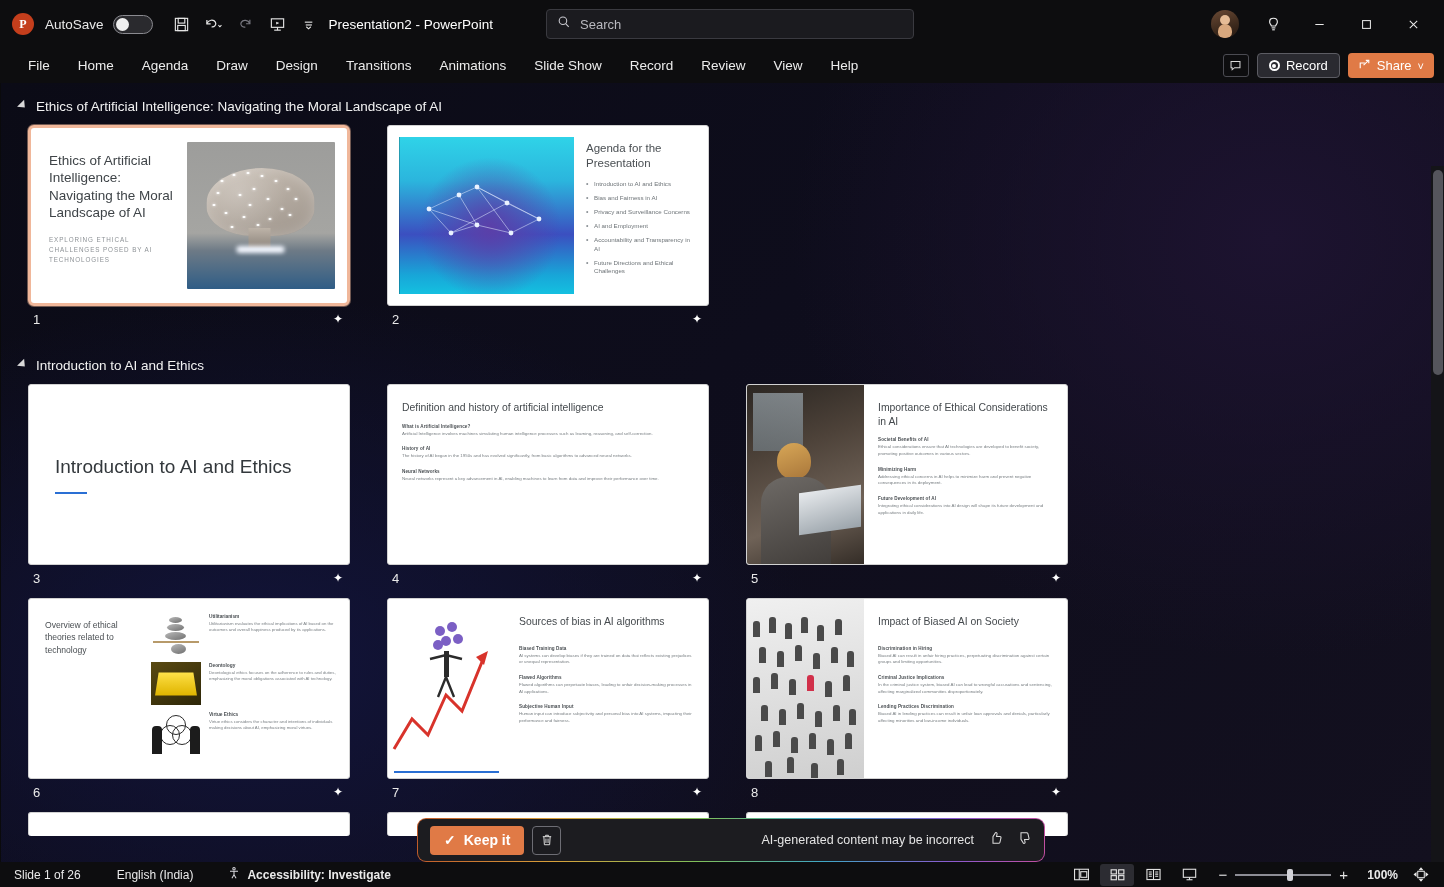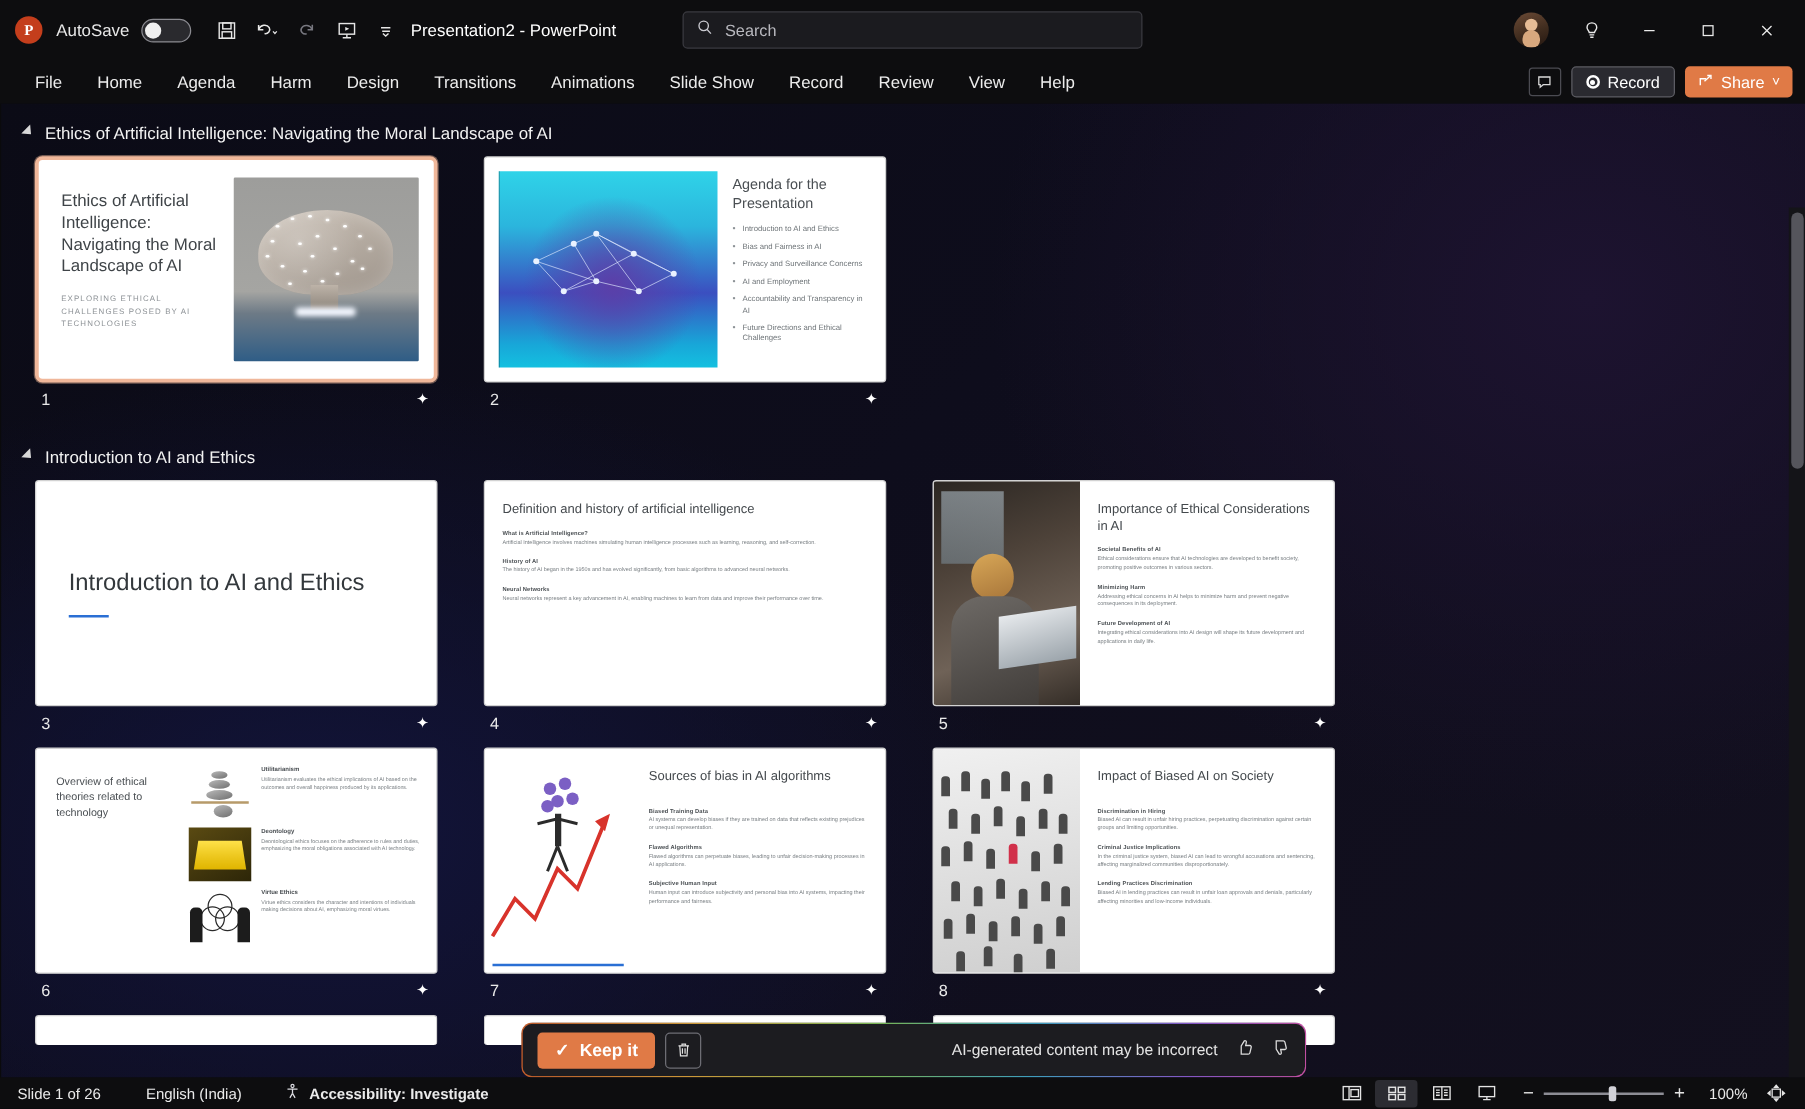--- a/index.html
+++ b/index.html
@@ -330,21 +330,21 @@
     background:#0d0d0f; display:flex; align-items:center;
     font-size: 12px; color:#eaeaea;
   }
   .sb-item { padding: 0 10px; display:flex; align-items:center; gap:6px; white-space:nowrap; }
   .sb-right { position:absolute; right: 6px; display:flex; align-items:center; gap: 2px; }
   .view-btn { width: 34px; height:22px; display:flex;align-items:center;justify-content:center; color:#e4e4e4; }
   .view-btn.active { background:#2c2c32; border-radius:3px; }
   .zoom-ctl { display:flex; align-items:center; gap: 8px; margin: 0 10px; }
   .zm-line { width: 96px; height:2px; background:#8d8d95; position:relative; }
   .zm-knob { position:absolute; left: 52px; top:-5px; width: 6px; height:12px; background:#d2d2d8; border-radius:2px; }
-  .zoom-pct { font-size: 12px; color:#eaeaea; width:38px; text-align:right; }
+  .zoom-pct { font-size: 12px; color:#eaeaea; width:38px; text-align:right;font-weight:bold; }
 </style>
 </head>
 <body>
 
 <div id="app">
 
   <div class="titlebar">
     <div class="pp-logo">P</div>
     <div class="autosave-label">AutoSave</div>
     <div class="toggle"></div>
@@ -424,21 +424,21 @@
           </svg>
       </div>
     </div>
   </div>
 
   <div class="ribbon">
     <div class="tabs">
       <div class="tab">File</div>
       <div class="tab">Home</div>
       <div class="tab">Agenda</div>
-      <div class="tab">Harm</div>
+      <div class="tab">Draw</div>
       <div class="tab">Design</div>
       <div class="tab">Transitions</div>
       <div class="tab">Animations</div>
       <div class="tab">Slide Show</div>
       <div class="tab">Record</div>
       <div class="tab">Review</div>
       <div class="tab">View</div>
       <div class="tab">Help</div>
     </div>
     <div class="ribbon-right">

